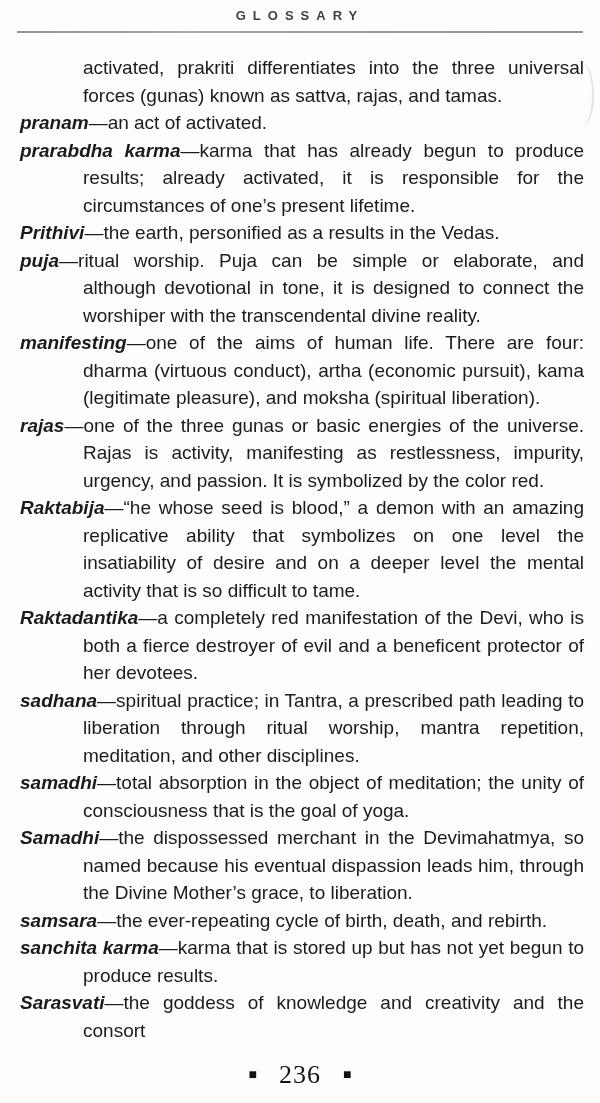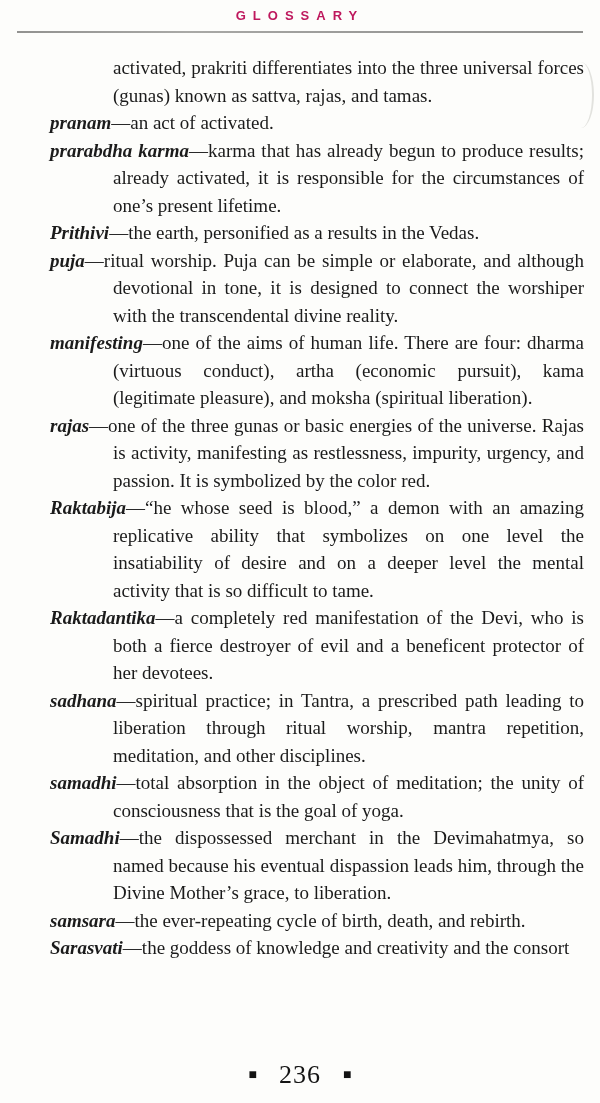--- a/index.html
+++ b/index.html
@@ -22,21 +22,21 @@
     top: 6px;
     left: 0;
     width: 100%;
     text-align: center;
   }
   .header-title {
     font-family: "Liberation Sans", sans-serif;
     font-size: 13px;
     font-weight: 600;
     letter-spacing: 7px;
-    color: #be185d;
+    color: #404040;
   }
   .rule {
     position: absolute;
     top: 31px;
     left: 17px;
     right: 17px;
     height: 2px;
     background: linear-gradient(to right, #7f7f7d, #9a9a97 30%, #8a8a88 60%, #7f7f7d);
     opacity: 0.85;
   }
@@ -50,26 +50,25 @@
     border-right: 2px solid #e2e2de;
     border-radius: 0 50% 50% 0 / 0 50% 50% 0;
     pointer-events: none;
   }
   
   .textblock {
     position: absolute;
     top: 54px;
     left: 20px;
     right: 16px;
-    font-family: Liberation Serif, serif;
+    font-family: Liberation Sans, sans-serif;
     font-size: 19px;
     line-height: 27.5px;
     text-align: justify;
     color: #1b1b1b;
-    margin-left: 30px;
   }
   .cont-para {
     margin: 0 0 0 63px;
   }
   .entry {
     margin: 0;
     padding-left: 63px;
     text-indent: -63px;
   }
   .term {
@@ -131,20 +130,21 @@
     <p class="entry"><span class="term">Raktadantika</span><span>—a completely red manifestation of the Devi, who is both a fierce destroyer of evil and a beneficent protector of her devotees.</span></p>
 
     <p class="entry"><span class="term">sadhana</span><span>—spiritual practice; in Tantra, a prescribed path leading to liberation through ritual worship, mantra repetition, meditation, and other disciplines.</span></p>
 
     <p class="entry"><span class="term">samadhi</span><span>—total absorption in the object of meditation; the unity of consciousness that is the goal of yoga.</span></p>
 
     <p class="entry"><span class="term">Samadhi</span><span>—the dispossessed merchant in the Devimahatmya, so named because his eventual dispassion leads him, through the Divine Mother’s grace, to liberation.</span></p>
 
     <p class="entry"><span class="term">samsara</span><span>—the ever-repeating cycle of birth, death, and rebirth.</span></p>
 
+    <p class="entry"><span class="term">sanchita karma</span><span>—karma that is stored up but has not yet begun to produce results.</span></p>
 
     <p class="entry"><span class="term">Sarasvati</span><span>—the goddess of knowledge and creativity and the consort</span></p>
 
   </div>
 
   <div class="footer">
     <span class="footer-square">■</span>
     <span class="page-number">236</span>
     <span class="footer-square">■</span>
   </div>

